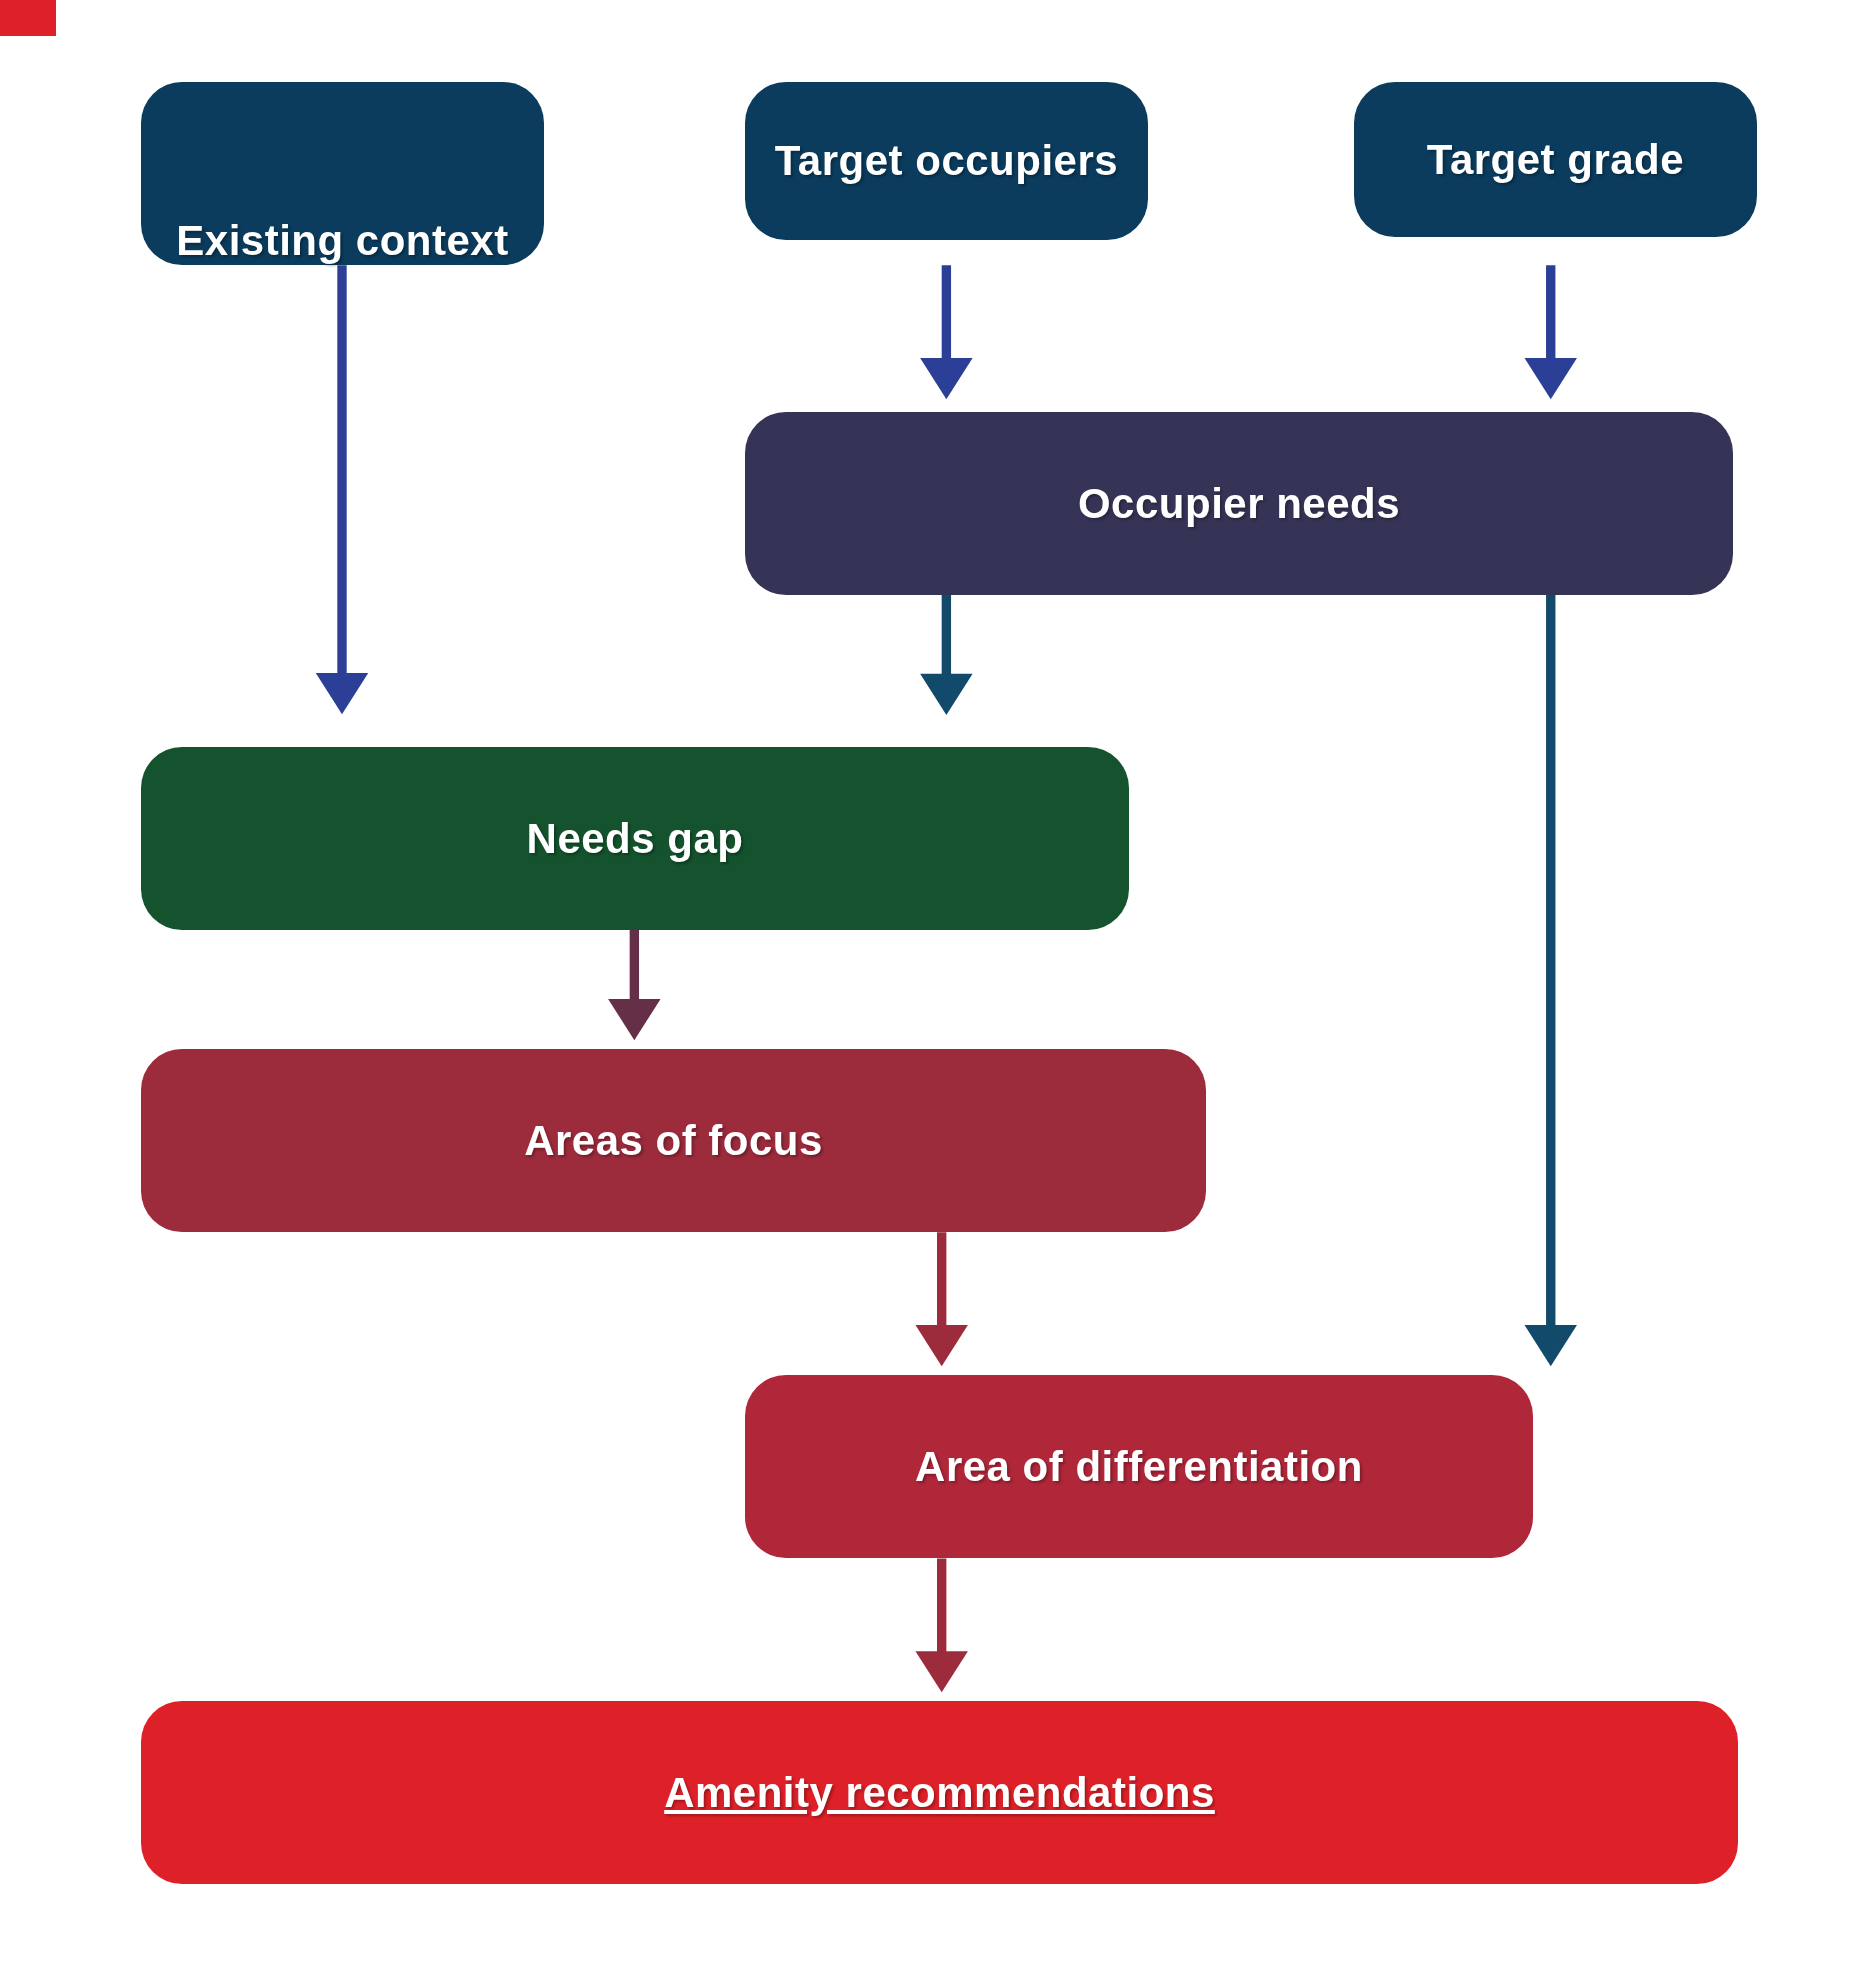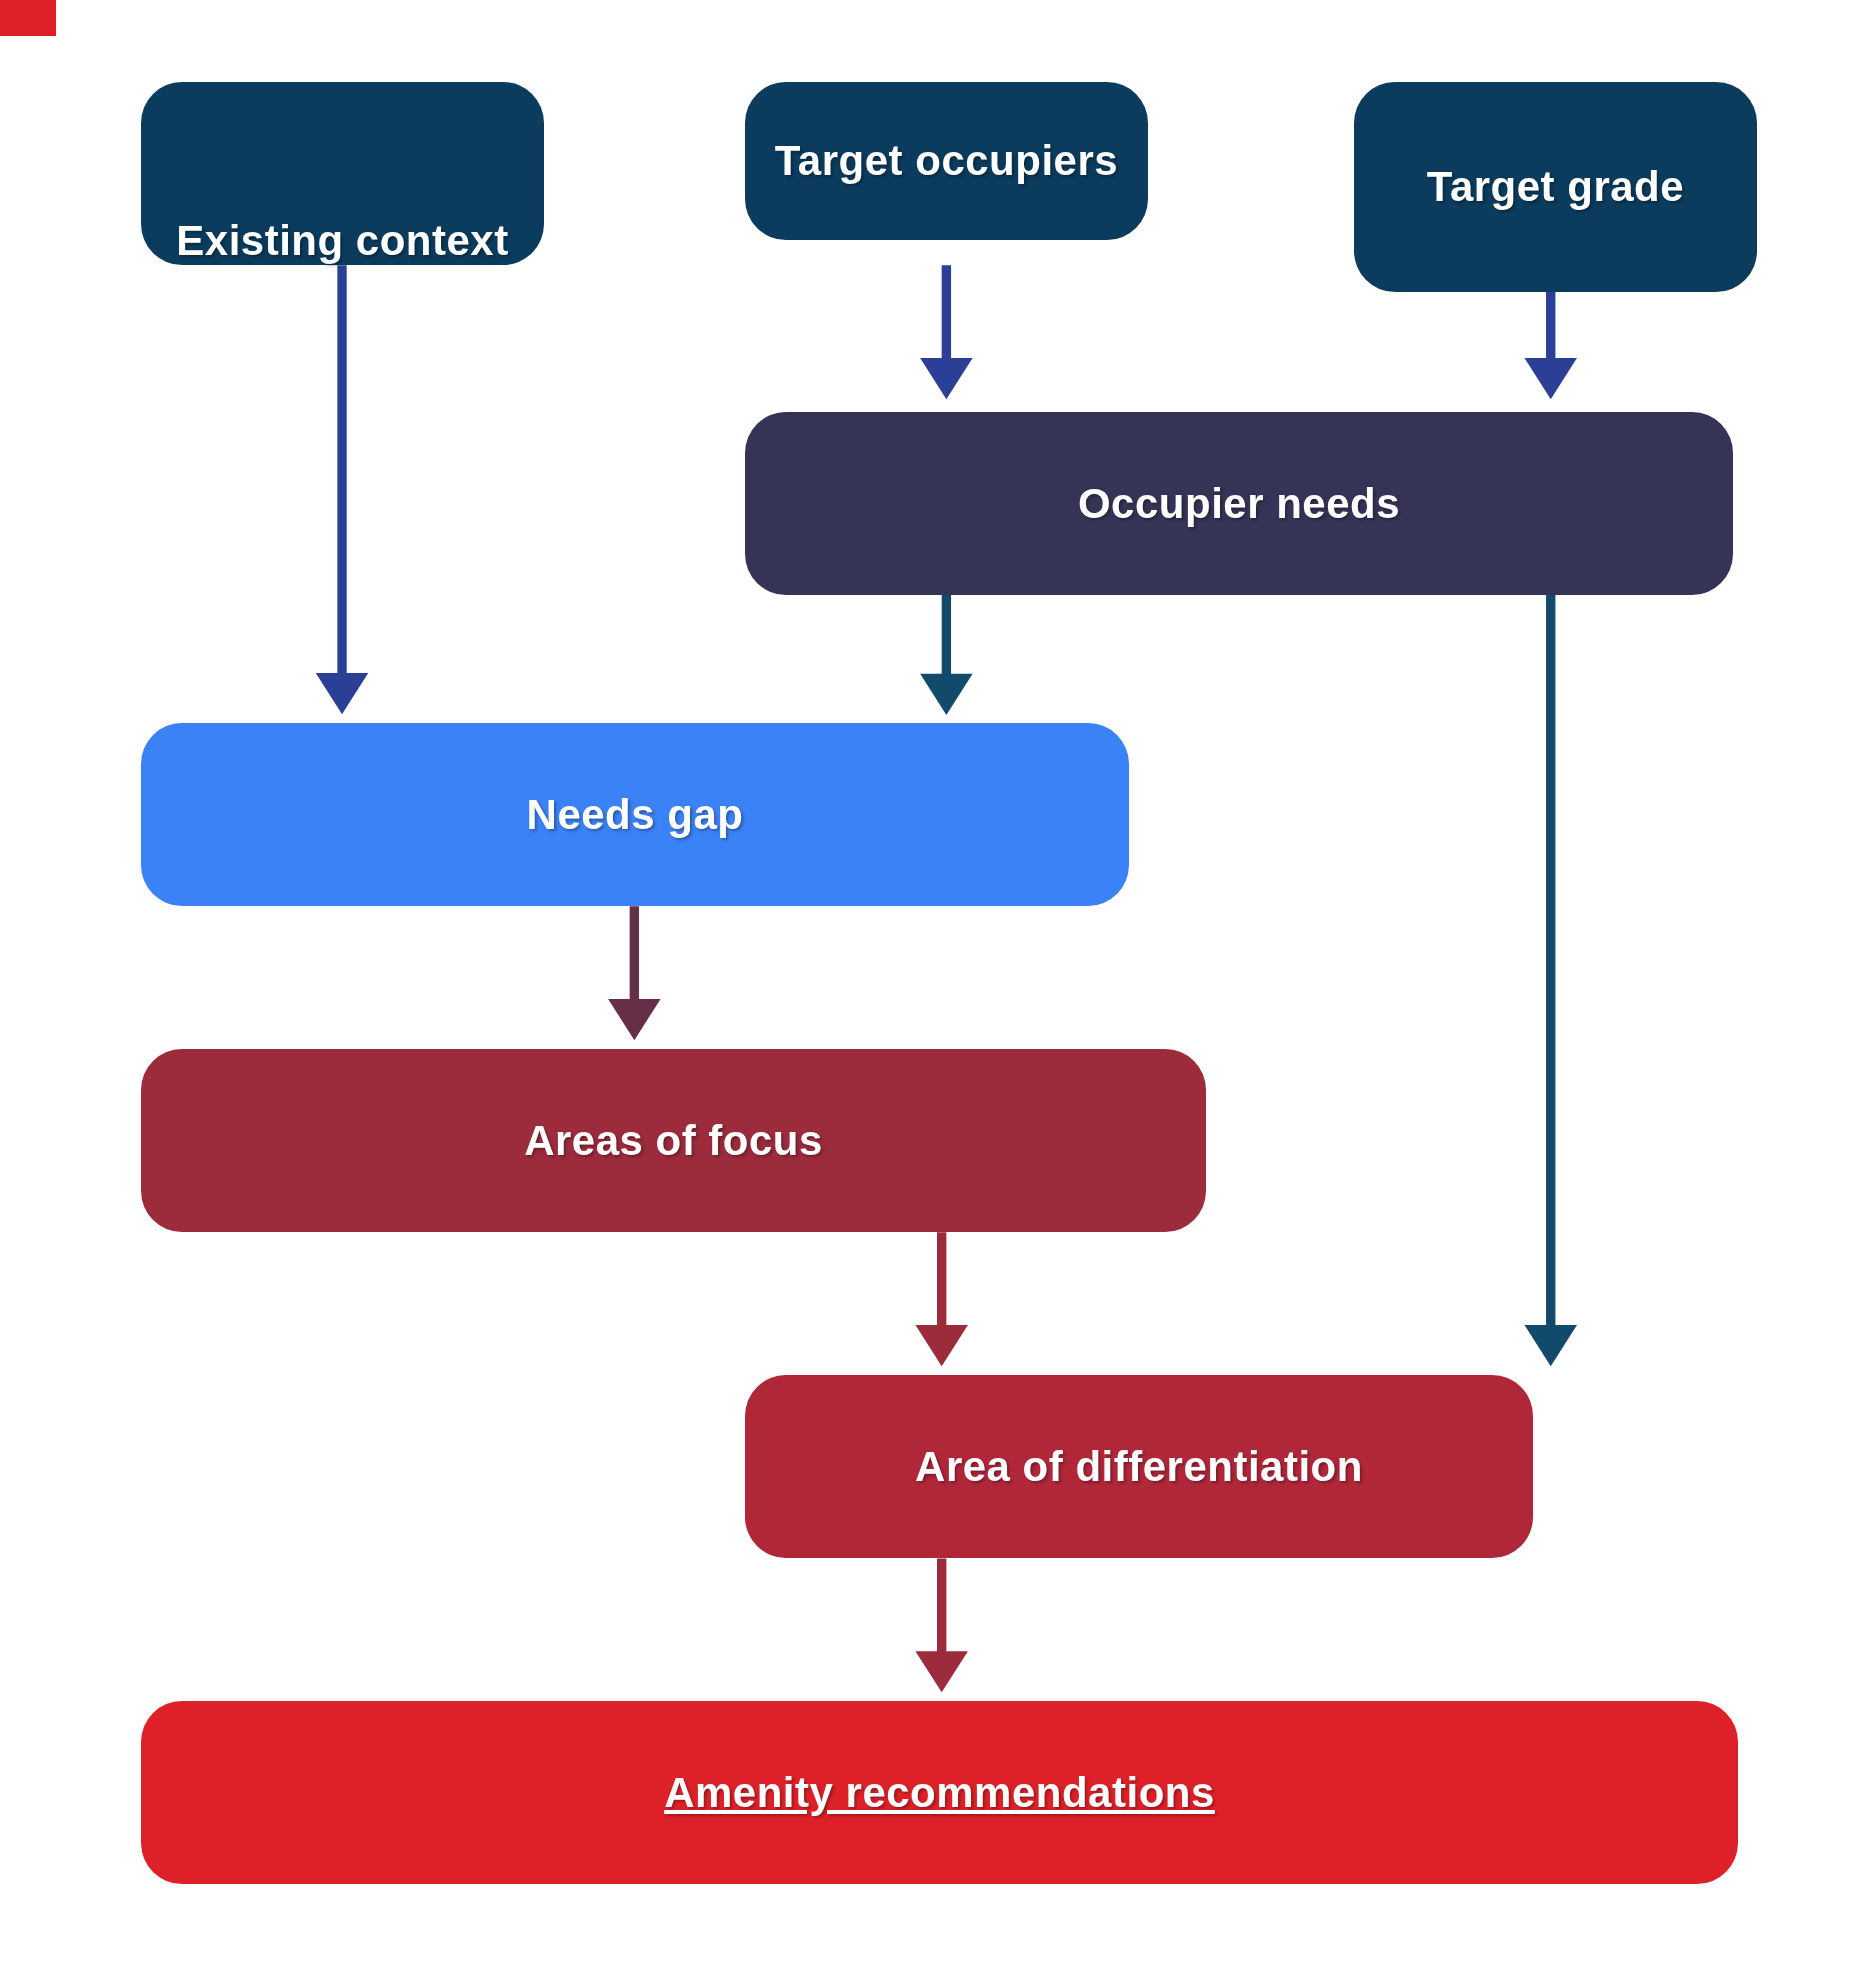--- a/index.html
+++ b/index.html
@@ -20,21 +20,21 @@
     letter-spacing: 0.5px;
     display: flex;
     align-items: center;
     justify-content: center;
     text-align: center;
     text-shadow: 1.9px 1.9px 2.8px rgba(0,0,0,0.30);
   }
   
   #n-existing-context        { left: 141px;  top: 82px;   width: 403px;  height: 183px; align-items: flex-end; }
   #n-target-occupiers        { left: 745px;  top: 82px;   width: 403px;  height: 158px; }
-  #n-target-grade            { left: 1354px; top: 82px;   width: 403px;  height: 210px; }
+  #n-target-grade            { left: 1354px; top: 82px;   width: 403px;  height: 155px; }
   #n-occupier-needs          { left: 745px;  top: 412px;  width: 988px; height: 183px; }
   #n-needs-gap               { left: 141px;  top: 723px;  width: 988px; height: 183px; }
   #n-areas-of-focus          { left: 141px;  top: 1049px; width: 1065px; height: 183px; }
   #n-area-of-differentiation { left: 745px;  top: 1375px; width: 788px; height: 183px; }
   #n-amenity-recommendations { left: 141px;  top: 1701px; width: 1597px; height: 183px; }
   .corner-accent {
     position: absolute;
     left: 0; top: 0;
     width: 56px; height: 36px;
   }
@@ -105,21 +105,21 @@
   </div>
 
   <div class="node" id="n-target-grade" style="background-color: rgb(11, 60, 93);">
     <span>Target grade</span>
   </div>
 
   <div class="node" id="n-occupier-needs" style="background-color: rgb(54, 52, 86);">
     <span>Occupier needs</span>
   </div>
 
-  <div class="node" id="n-needs-gap" style="background-color: #3b82f6;">
+  <div class="node" id="n-needs-gap" style="background-color: #14532d; margin-top: 24px;">
     <span>Needs gap</span>
   </div>
 
   <div class="node" id="n-areas-of-focus" style="background-color: rgb(156, 43, 60);">
     <span>Areas of focus</span>
   </div>
 
   <div class="node" id="n-area-of-differentiation" style="background-color: rgb(177, 39, 58);">
     <span>Area of differentiation</span>
   </div>

